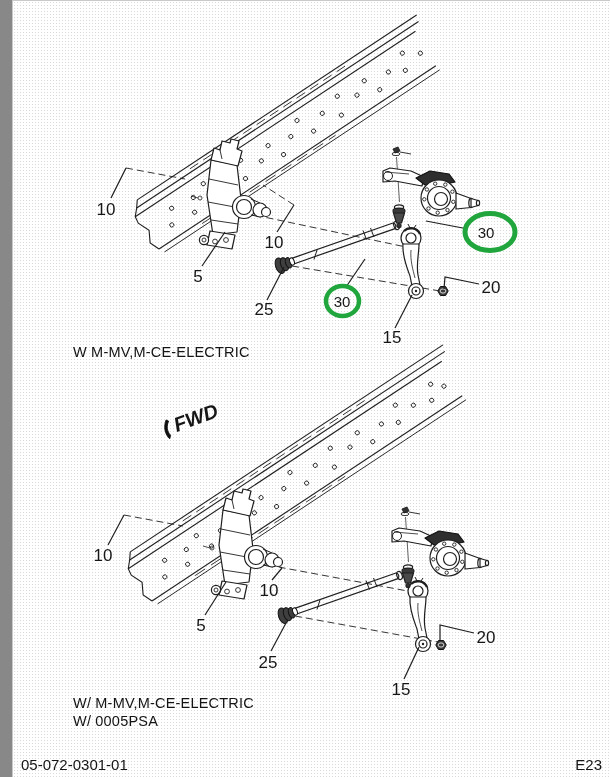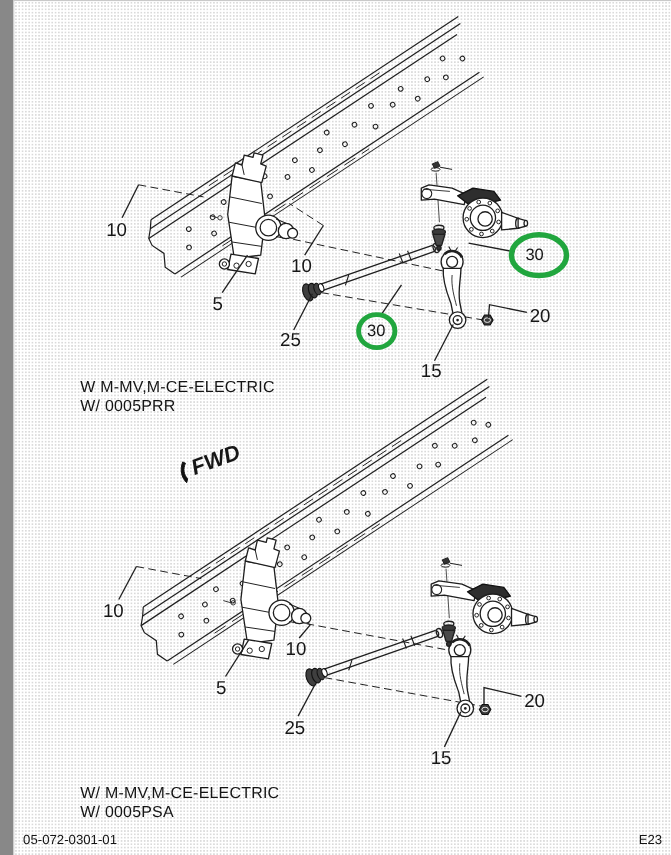--- a/index.html
+++ b/index.html
@@ -10,21 +10,21 @@
     background-size:3px 3px;
     border-top:1px solid #c9c9c9;border-left:1px solid #c9c9c9;
     font-family:"Liberation Sans", sans-serif;color:#141414;margin-left:12px;
   }
   svg{position:absolute;left:0;top:0;}
   svg text{font-family:"Liberation Sans", sans-serif;fill:#161616;}
   .callout-label{font-size:17px;}
   .hl-label{font-size:15px;}
   .caption{position:absolute;left:60px;width:440px;text-align:left;
     font-size:14.5px;line-height:17.5px;letter-spacing:0.2px;}
-  .footer-text{position:absolute;font-size:12px;}
+  .footer-text{position:absolute;font-size:15px;}
   #doc-number{left:8px;top:755px;}
   #page-code{right:21px;top:755px;}
 </style>
 </head>
 <body>
 
 <div id="page">
 
 <svg width="610" height="777" viewBox="0 0 610 777">
   <defs>
@@ -263,24 +263,23 @@
     <text class="callout-label" x="188" y="624" text-anchor="middle" dominant-baseline="central">5</text>
     <text class="callout-label" x="256" y="589" text-anchor="middle" dominant-baseline="central">10</text>
     <text class="callout-label" x="255" y="661" text-anchor="middle" dominant-baseline="central">25</text>
     <text class="callout-label" x="388" y="688" text-anchor="middle" dominant-baseline="central">15</text>
     <text class="callout-label" x="473" y="636" text-anchor="middle" dominant-baseline="central">20</text>
   </g>
 </svg>
 
 <div class="caption" style="top:343px">
   <div>W M-MV,M-CE-ELECTRIC</div>
-  <div>W/ 0005PRR</div>
 </div>
 
-<div class="caption" style="top:712px">
+<div class="caption" style="top:694px">
   <div>W/ M-MV,M-CE-ELECTRIC</div>
   <div>W/ 0005PSA</div>
 </div>
 
 <div id="doc-number" class="footer-text">05-072-0301-01</div>
 <div id="page-code" class="footer-text">E23</div>
 
 </div>
 
 </body></html>

